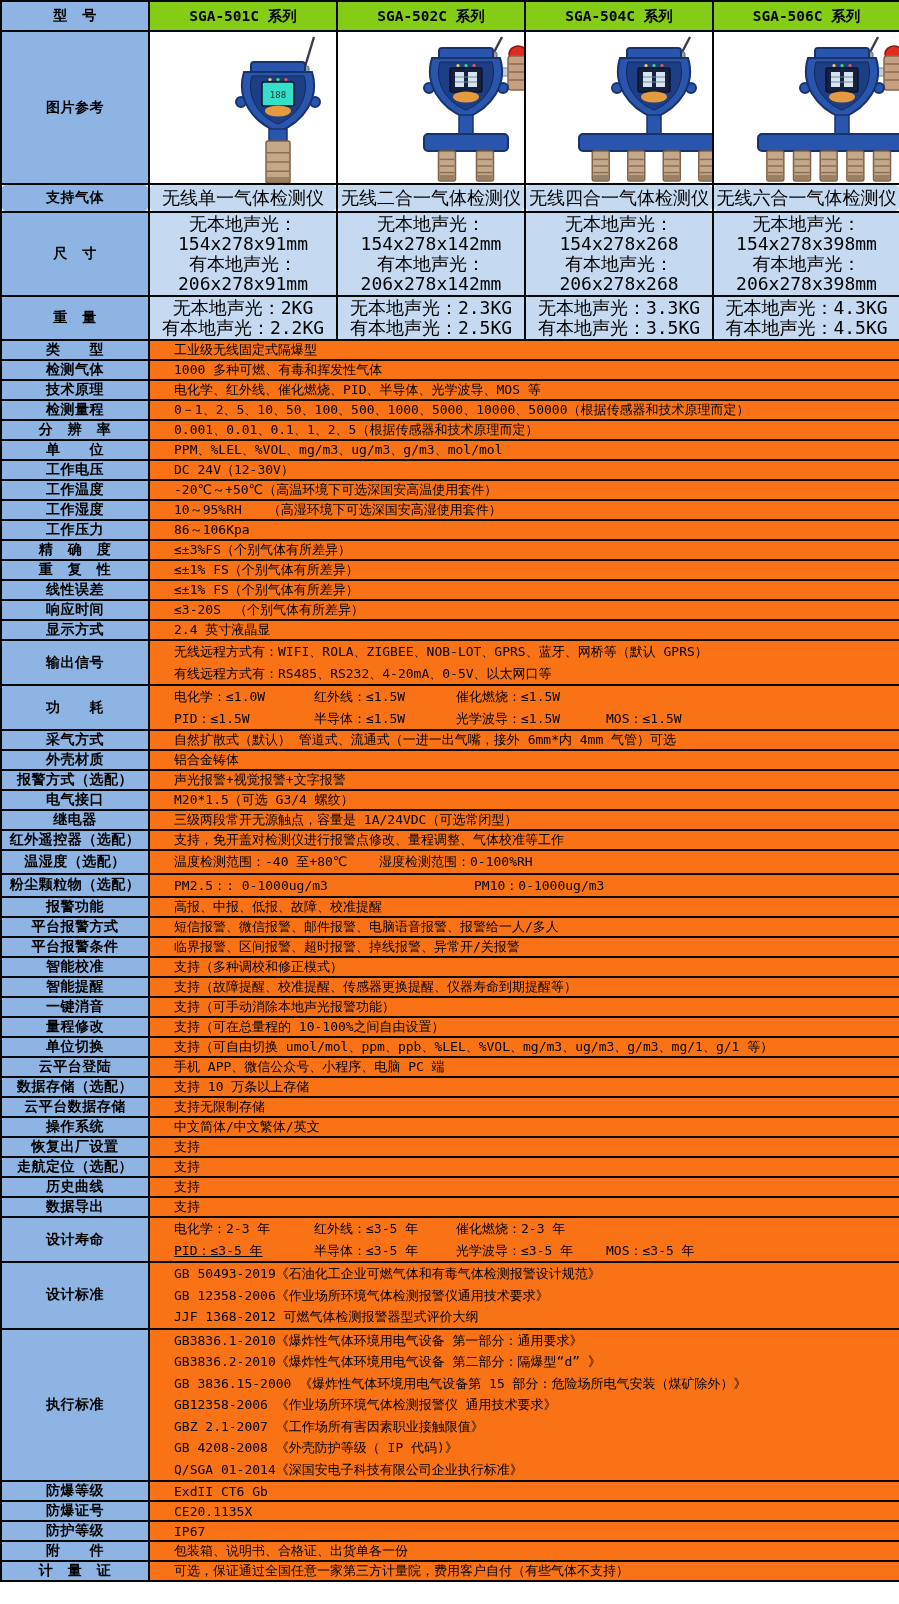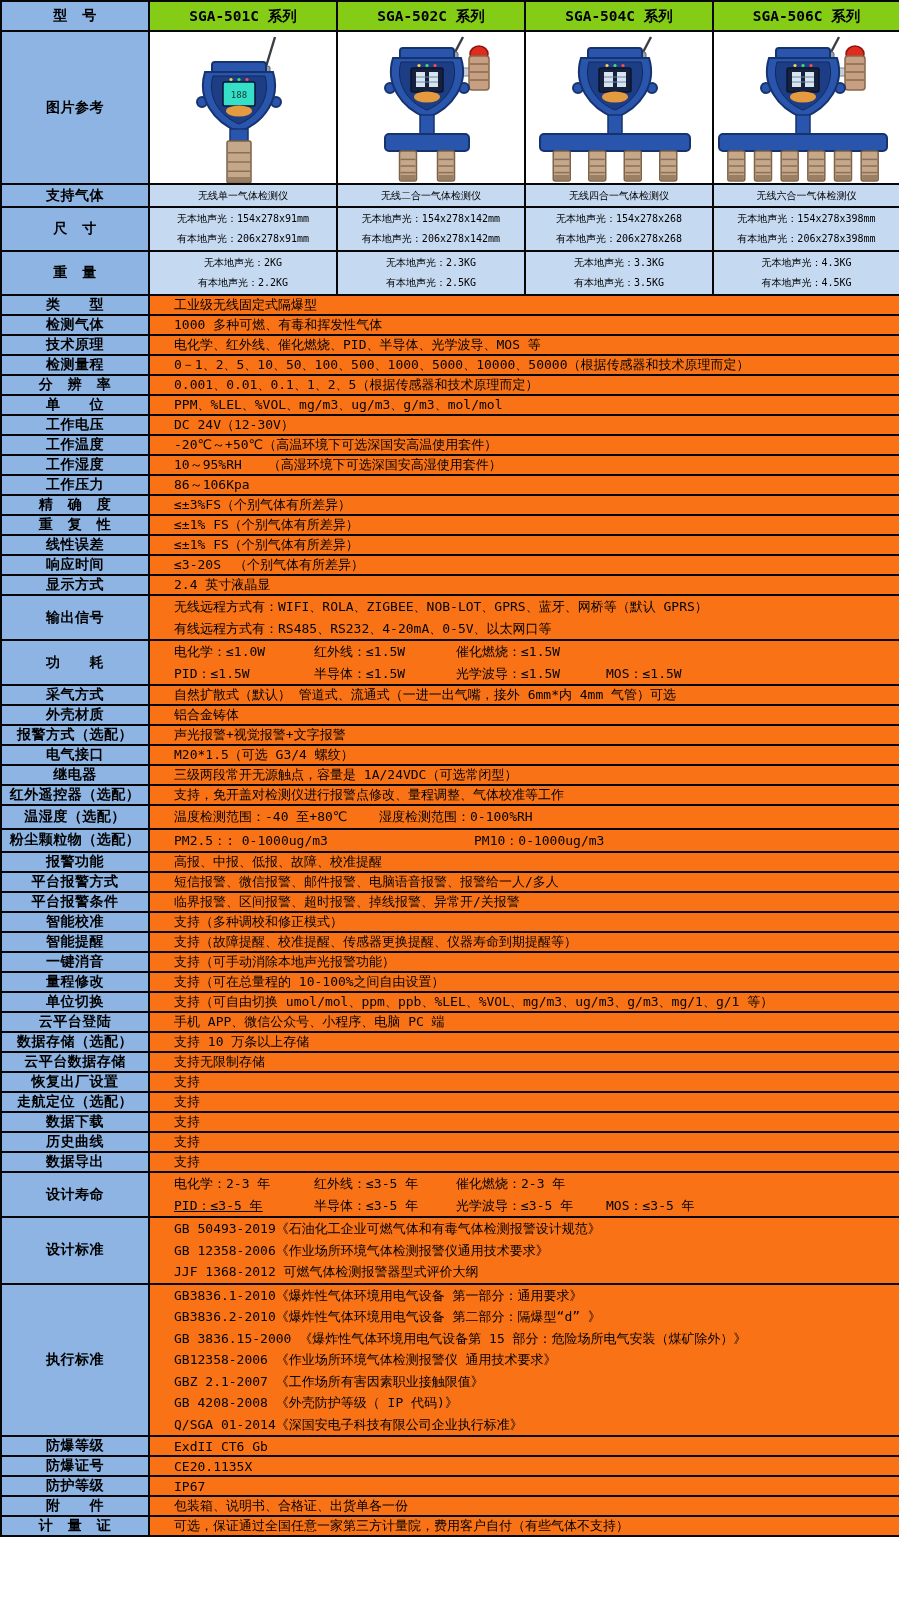--- a/index.html
+++ b/index.html
@@ -4,23 +4,23 @@
 <style>
   html,body{margin:0;padding:0;background:#ffffff;}
   .page{width:810px;}
   table{border-collapse:collapse;table-layout:fixed;width:899px;font-family:"DejaVu Sans",sans-serif;color:#000;}
   td{border:2px solid #070707;overflow:hidden;vertical-align:middle;}
   .label-cell{background:#8DB4E2;font-weight:bold;text-align:center;font-size:14px;padding:0 2px;letter-spacing:0.5px;}
   .model-cell{background:#84cc16;font-weight:bold;text-align:center;font-size:14.5px;font-family:"DejaVu Sans Mono","DejaVu Sans",monospace;}
   .kind-models td{height:26px;}
   .image-cell{background:#ffffff;padding:0;text-align:center;}
   .kind-images td{height:151px;}
-  .devwrap{width:184px;height:151px;margin:0 auto;}
-  .quad-cell{background:#C5D9F1;text-align:center;font-size:10px;font-family:"DejaVu Sans Mono","DejaVu Sans",monospace;}
-  .kind-quad td{height:19px;}
+  .devwrap{width:184px;height:151px;margin:0 auto;padding-left:40px;}
+  .quad-cell{background:#C5D9F1;text-align:center;font-size:18px;font-family:"DejaVu Sans Mono","DejaVu Sans",monospace;}
+  .kind-quad td{height:19px;border-radius:8px;}
   .kind-quad2 td{height:39px;}
   .cell-line{line-height:20px;}
   .content-cell{background:#f97316;font-size:13px;padding:0 24px;font-family:"DejaVu Sans Mono","DejaVu Sans",monospace;}
   .kind-text td{height:18px;}
   .content-line{line-height:21.5px;white-space:nowrap;}
   .grid-item{display:inline-block;white-space:nowrap;}
 </style>
 </head>
 <body>
 
@@ -398,29 +398,29 @@
         </tr>
         <tr class="row kind-text">
           <td class="label-cell">数据存储（选配）</td>
           <td class="content-cell" colspan="4">支持 10 万条以上存储</td>
         </tr>
         <tr class="row kind-text">
           <td class="label-cell">云平台数据存储</td>
           <td class="content-cell" colspan="4">支持无限制存储</td>
         </tr>
         <tr class="row kind-text">
+          <td class="label-cell">操作系统</td>
+          <td class="content-cell" colspan="4">中文简体/中文繁体/英文</td>
+        </tr>
+        <tr class="row kind-text">
           <td class="label-cell">恢复出厂设置</td>
           <td class="content-cell" colspan="4">支持</td>
         </tr>
         <tr class="row kind-text">
           <td class="label-cell">走航定位（选配）</td>
-          <td class="content-cell" colspan="4">支持</td>
-        </tr>
-        <tr class="row kind-text">
-          <td class="label-cell">数据下载</td>
           <td class="content-cell" colspan="4">支持</td>
         </tr>
         <tr class="row kind-text">
           <td class="label-cell">历史曲线</td>
           <td class="content-cell" colspan="4">支持</td>
         </tr>
         <tr class="row kind-text">
           <td class="label-cell">数据导出</td>
           <td class="content-cell" colspan="4">支持</td>
         </tr>

